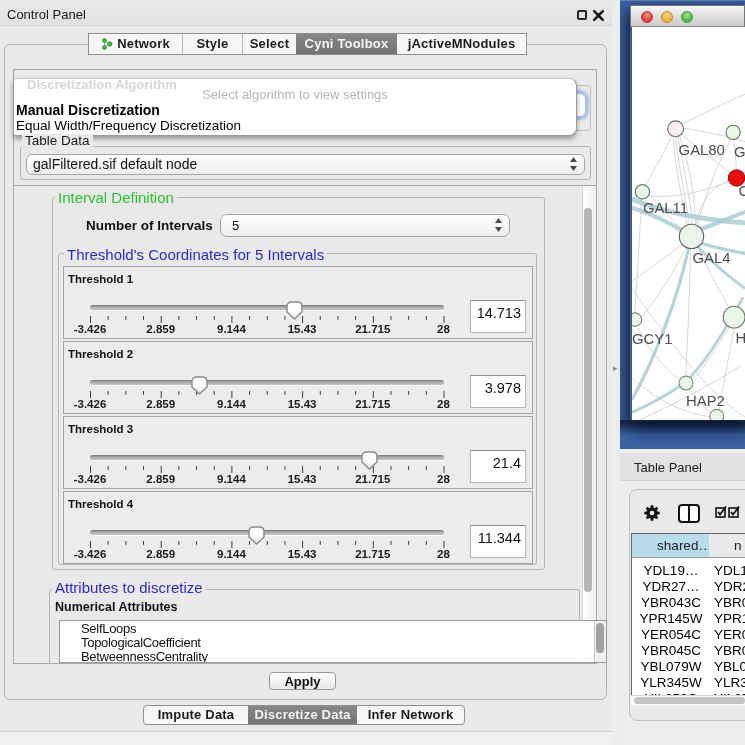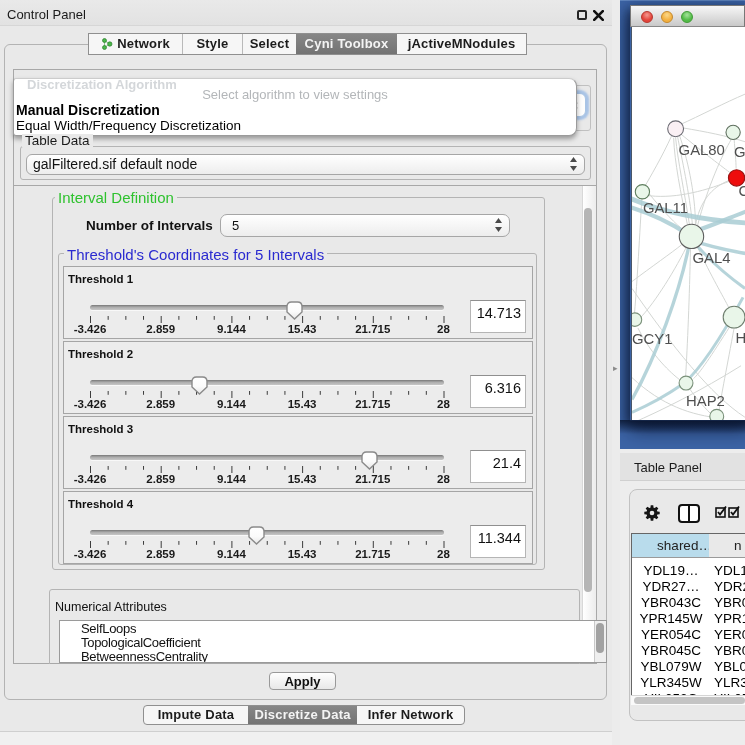--- a/index.html
+++ b/index.html
@@ -138,21 +138,21 @@
       <path d="M1 5.5 Q1 1 5.5 1 L11.5 1 Q16 1 16 5.5 L16 11 L8.5 18 L1 11 Z" fill="url(#tg)" stroke="#8a8a8a" stroke-width="1.4"></path>
       <defs>
         <linearGradient id="tg" x1="0" y1="0" x2="0" y2="1">
           <stop offset="0" stop-color="#ffffff"></stop>
           <stop offset="0.55" stop-color="#fbfbfb"></stop>
           <stop offset="1" stop-color="#e8e8e8"></stop>
         </linearGradient>
       </defs>
     </svg>
     <div class="abs" style="left:470px;top:375px;width:56px;height:33px;background:#fff;border:1px solid #b5b5b5;border-top-color:#8f8f8f;"></div>
-    <div class="abs" style="left:470px;top:375px;width:51px;height:26px;line-height:26px;text-align:right;font-size:14.5px;color:#111;">6.316</div>
+    <div class="abs" style="left:470px;top:375px;width:51px;height:26px;line-height:26px;text-align:right;font-size:14.5px;color:#111;">3.978</div>
     <div class="abs" style="left:63px;top:416px;width:470px;height:73px;border:1px solid #a5a5a5;background:#ececec;"></div>
     <div class="abs" style="left:68px;top:423px;font-size:11.5px;font-weight:bold;color:#111;">Threshold 3</div>
     <div class="abs" style="left:90.0px;top:454.5px;width:353.5px;height:5px;border-radius:3px;background:linear-gradient(#777 0%,#adadad 45%,#c6c6c6 100%);box-shadow:0 1px 0 #f8f8f8;"></div>
     <svg class="abs" style="left:63px;top:465.5px;" width="410px" height="8" viewBox="0 0 410 8">
       <line x1="27.50" y1="0" x2="27.50" y2="7" stroke="#3c3c3c" stroke-width="1"></line>
       <line x1="45.17" y1="0" x2="45.17" y2="3.8" stroke="#3c3c3c" stroke-width="1"></line>
       <line x1="62.85" y1="0" x2="62.85" y2="3.8" stroke="#3c3c3c" stroke-width="1"></line>
       <line x1="80.53" y1="0" x2="80.53" y2="3.8" stroke="#3c3c3c" stroke-width="1"></line>
       <line x1="98.20" y1="0" x2="98.20" y2="7" stroke="#3c3c3c" stroke-width="1"></line>
       <line x1="115.88" y1="0" x2="115.88" y2="3.8" stroke="#3c3c3c" stroke-width="1"></line>
@@ -230,21 +230,22 @@
           <stop offset="0.55" stop-color="#fbfbfb"></stop>
           <stop offset="1" stop-color="#e8e8e8"></stop>
         </linearGradient>
       </defs>
     </svg>
     <div class="abs" style="left:470px;top:525px;width:56px;height:33px;background:#fff;border:1px solid #b5b5b5;border-top-color:#8f8f8f;"></div>
     <div class="abs" style="left:470px;top:525px;width:51px;height:26px;line-height:26px;text-align:right;font-size:14.5px;color:#111;">11.344</div>
     <div class="abs" style="left:13px;top:185px;width:584px;height:479px;overflow:hidden;pointer-events:none;">
       <div class="grp" style="left:36px;top:403.5px;width:531px;height:80px;"></div>
     </div>
-    <div class="abs" style="left:55px;top:600px;font-size:12.5px;font-weight:normal;color:#111;">Numerical Attributes</div>
+    <div class="grplab" style="left:52px;top:580px;color:#2a2ad0;font-size:15px;line-height:15px;">Attributes to discretize</div>
+    <div class="abs" style="left:55px;top:600px;font-size:12.5px;font-weight:bold;color:#111;">Numerical Attributes</div>
     <div class="abs" style="left:59px;top:620px;width:548px;height:43px;background:#fff;border:1px solid #9a9a9a;overflow:hidden;">
       <div style="position:absolute;left:21px;top:1px;font-size:13px;letter-spacing:-0.3px;color:#111;line-height:14px;">SelfLoops<br>TopologicalCoefficient<br>BetweennessCentrality</div>
       <div style="position:absolute;right:0;top:0;width:12px;height:43px;background:#efefef;border-left:1px solid #c9c9c9;"></div>
       <div style="position:absolute;right:2px;top:2px;width:8px;height:30px;background:#a2a2a2;border-radius:4px;"></div>
     </div>
     <div class="abs" style="left:269px;top:672px;width:67px;height:18px;border:1px solid #999;border-radius:4px;background:linear-gradient(#fefefe,#e8e8e8);text-align:center;font-size:13px;font-weight:bold;line-height:17px;color:#111;">Apply</div>
     <div class="abs" style="left:143px;top:705px;height:20px;border:1px solid #8f8f8f;border-radius:4px;overflow:hidden;background:#f6f6f6;white-space:nowrap;font-size:0;"><div class="seg" style="width:104px;height:18px;line-height:18px;font-size:13px;">Impute Data</div><div class="seg" style="width:109px;height:18px;line-height:18px;font-size:13px;background:linear-gradient(#868686,#737373);color:#f4f4f4;">Discretize Data</div><div class="seg" style="width:107px;height:18px;line-height:18px;font-size:13px;">Infer Network</div></div>
     <div class="abs" style="left:0;top:731px;width:612px;height:14px;background:#f0f0f0;border-top:1px solid #cfcfcf;"></div>
   </div>
 <div class="abs" style="left:612px;top:0;width:8px;height:745px;background:#ececec;"></div>

